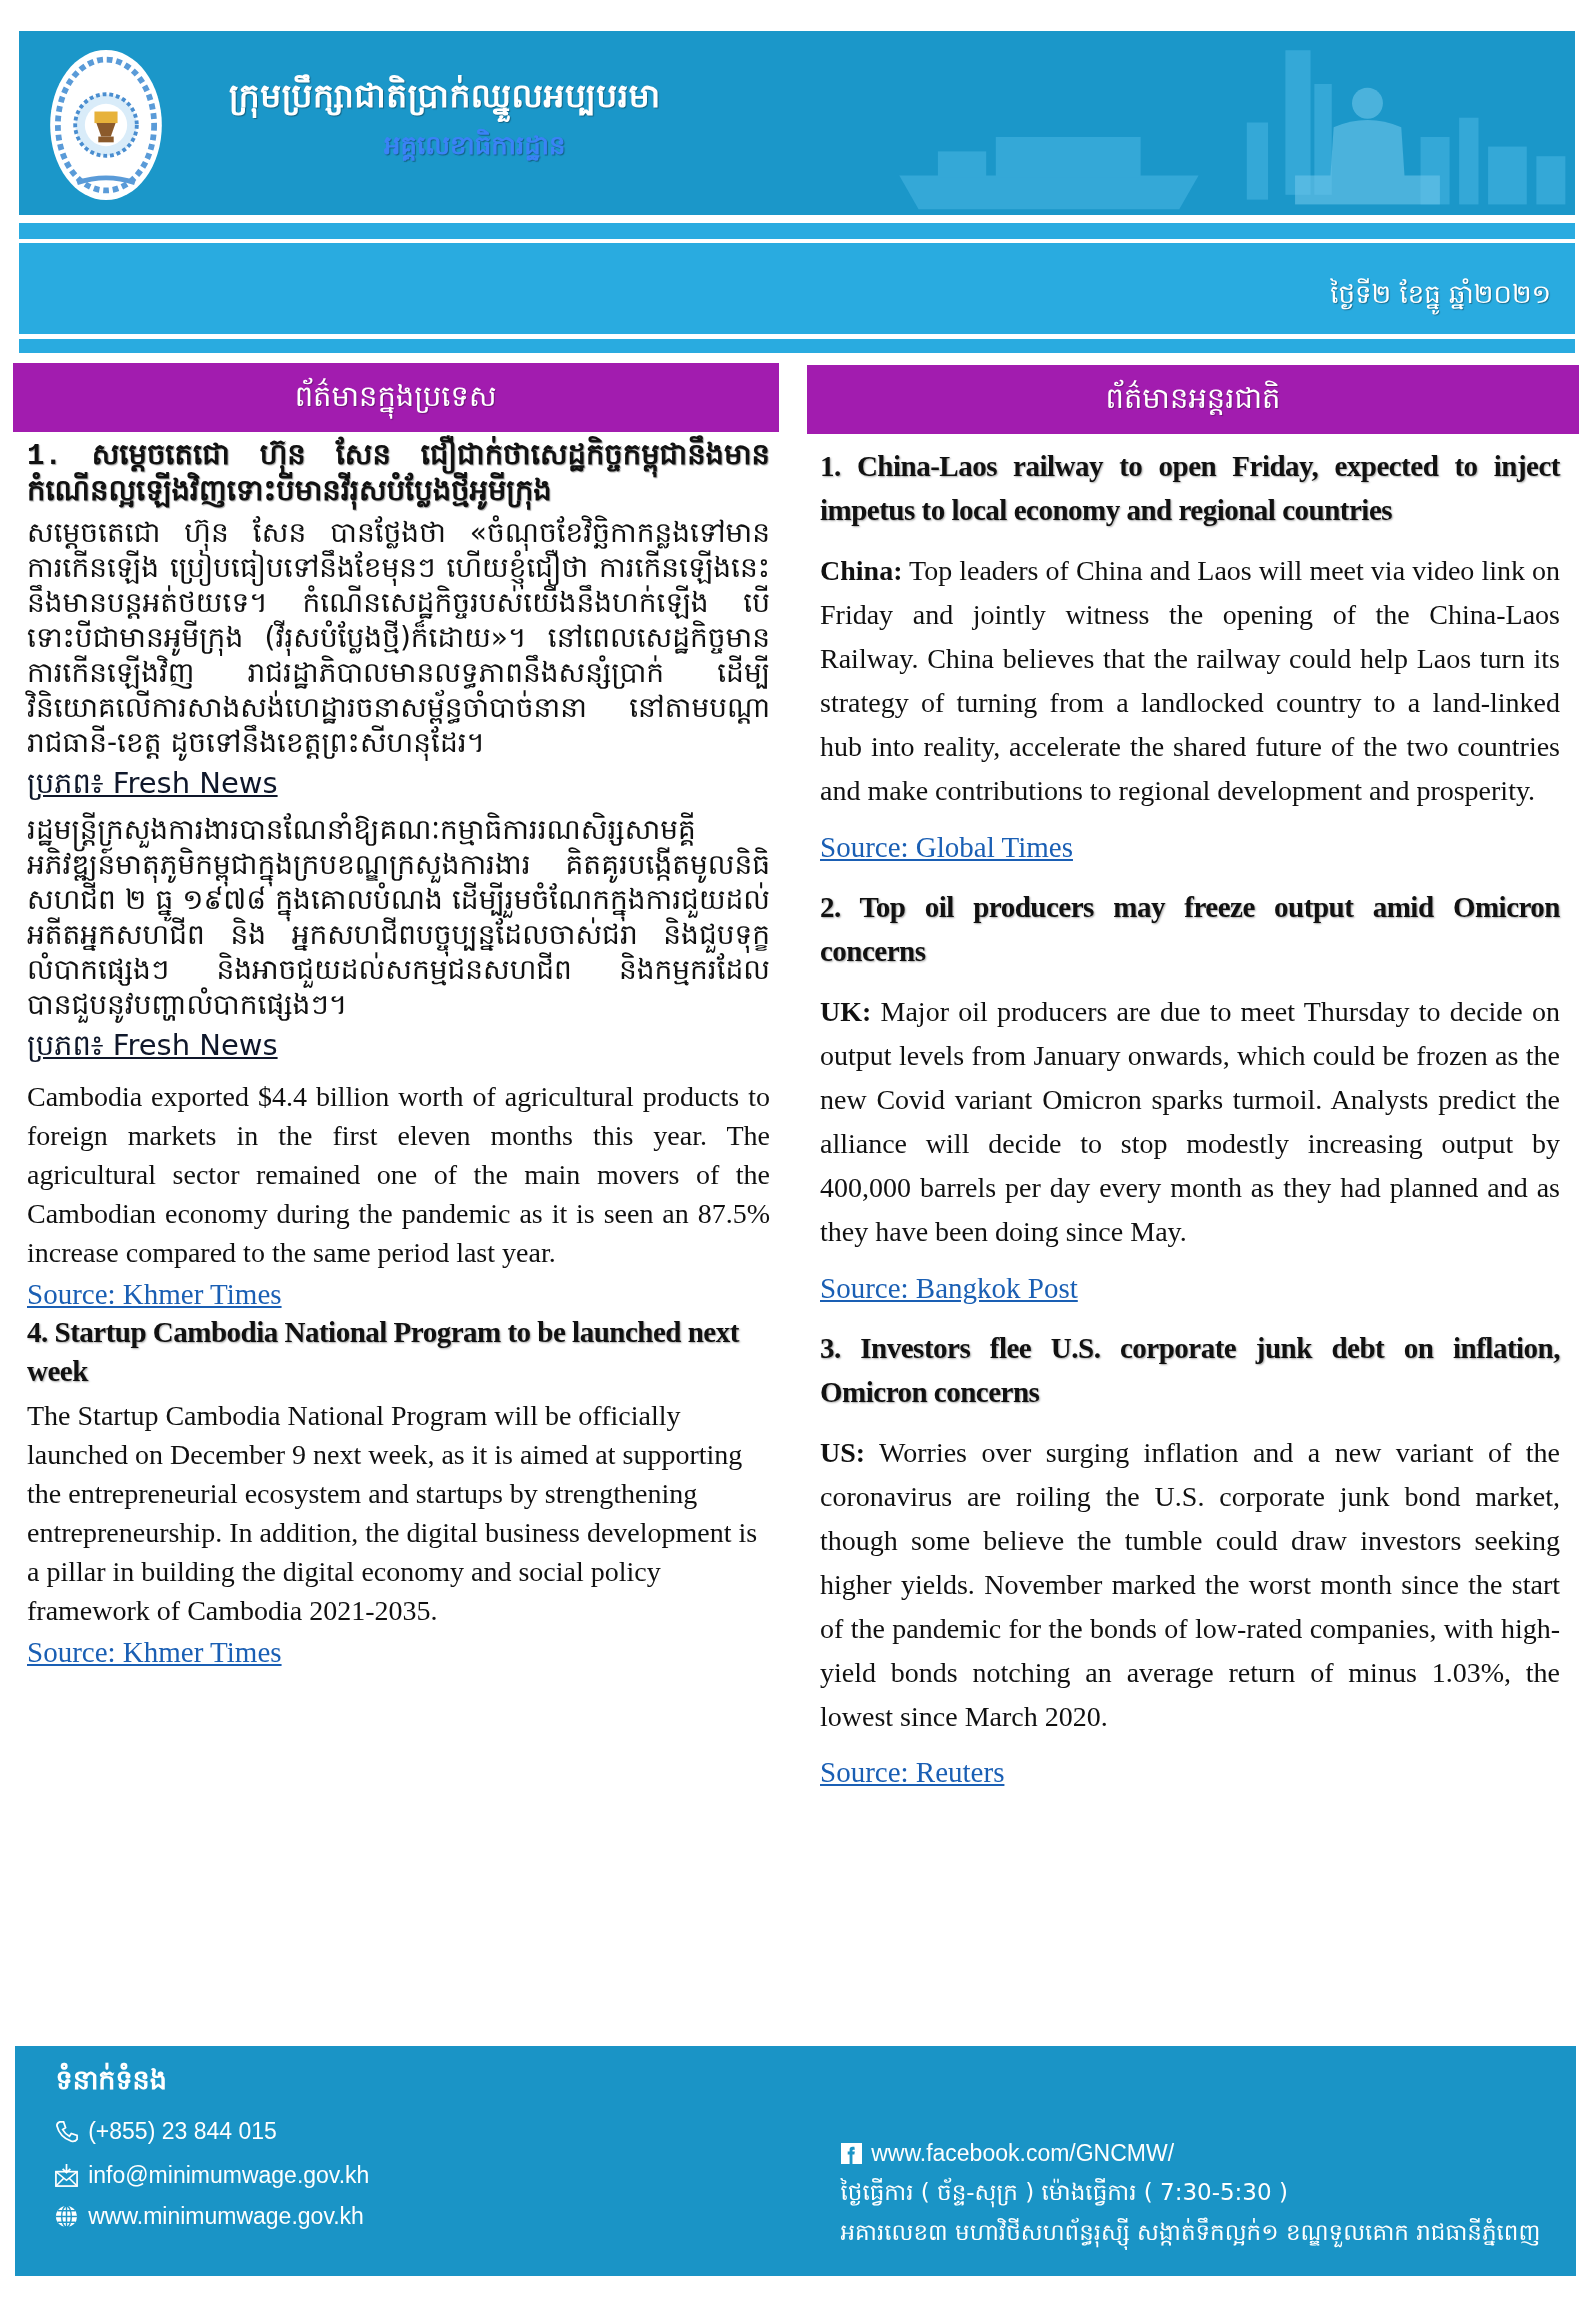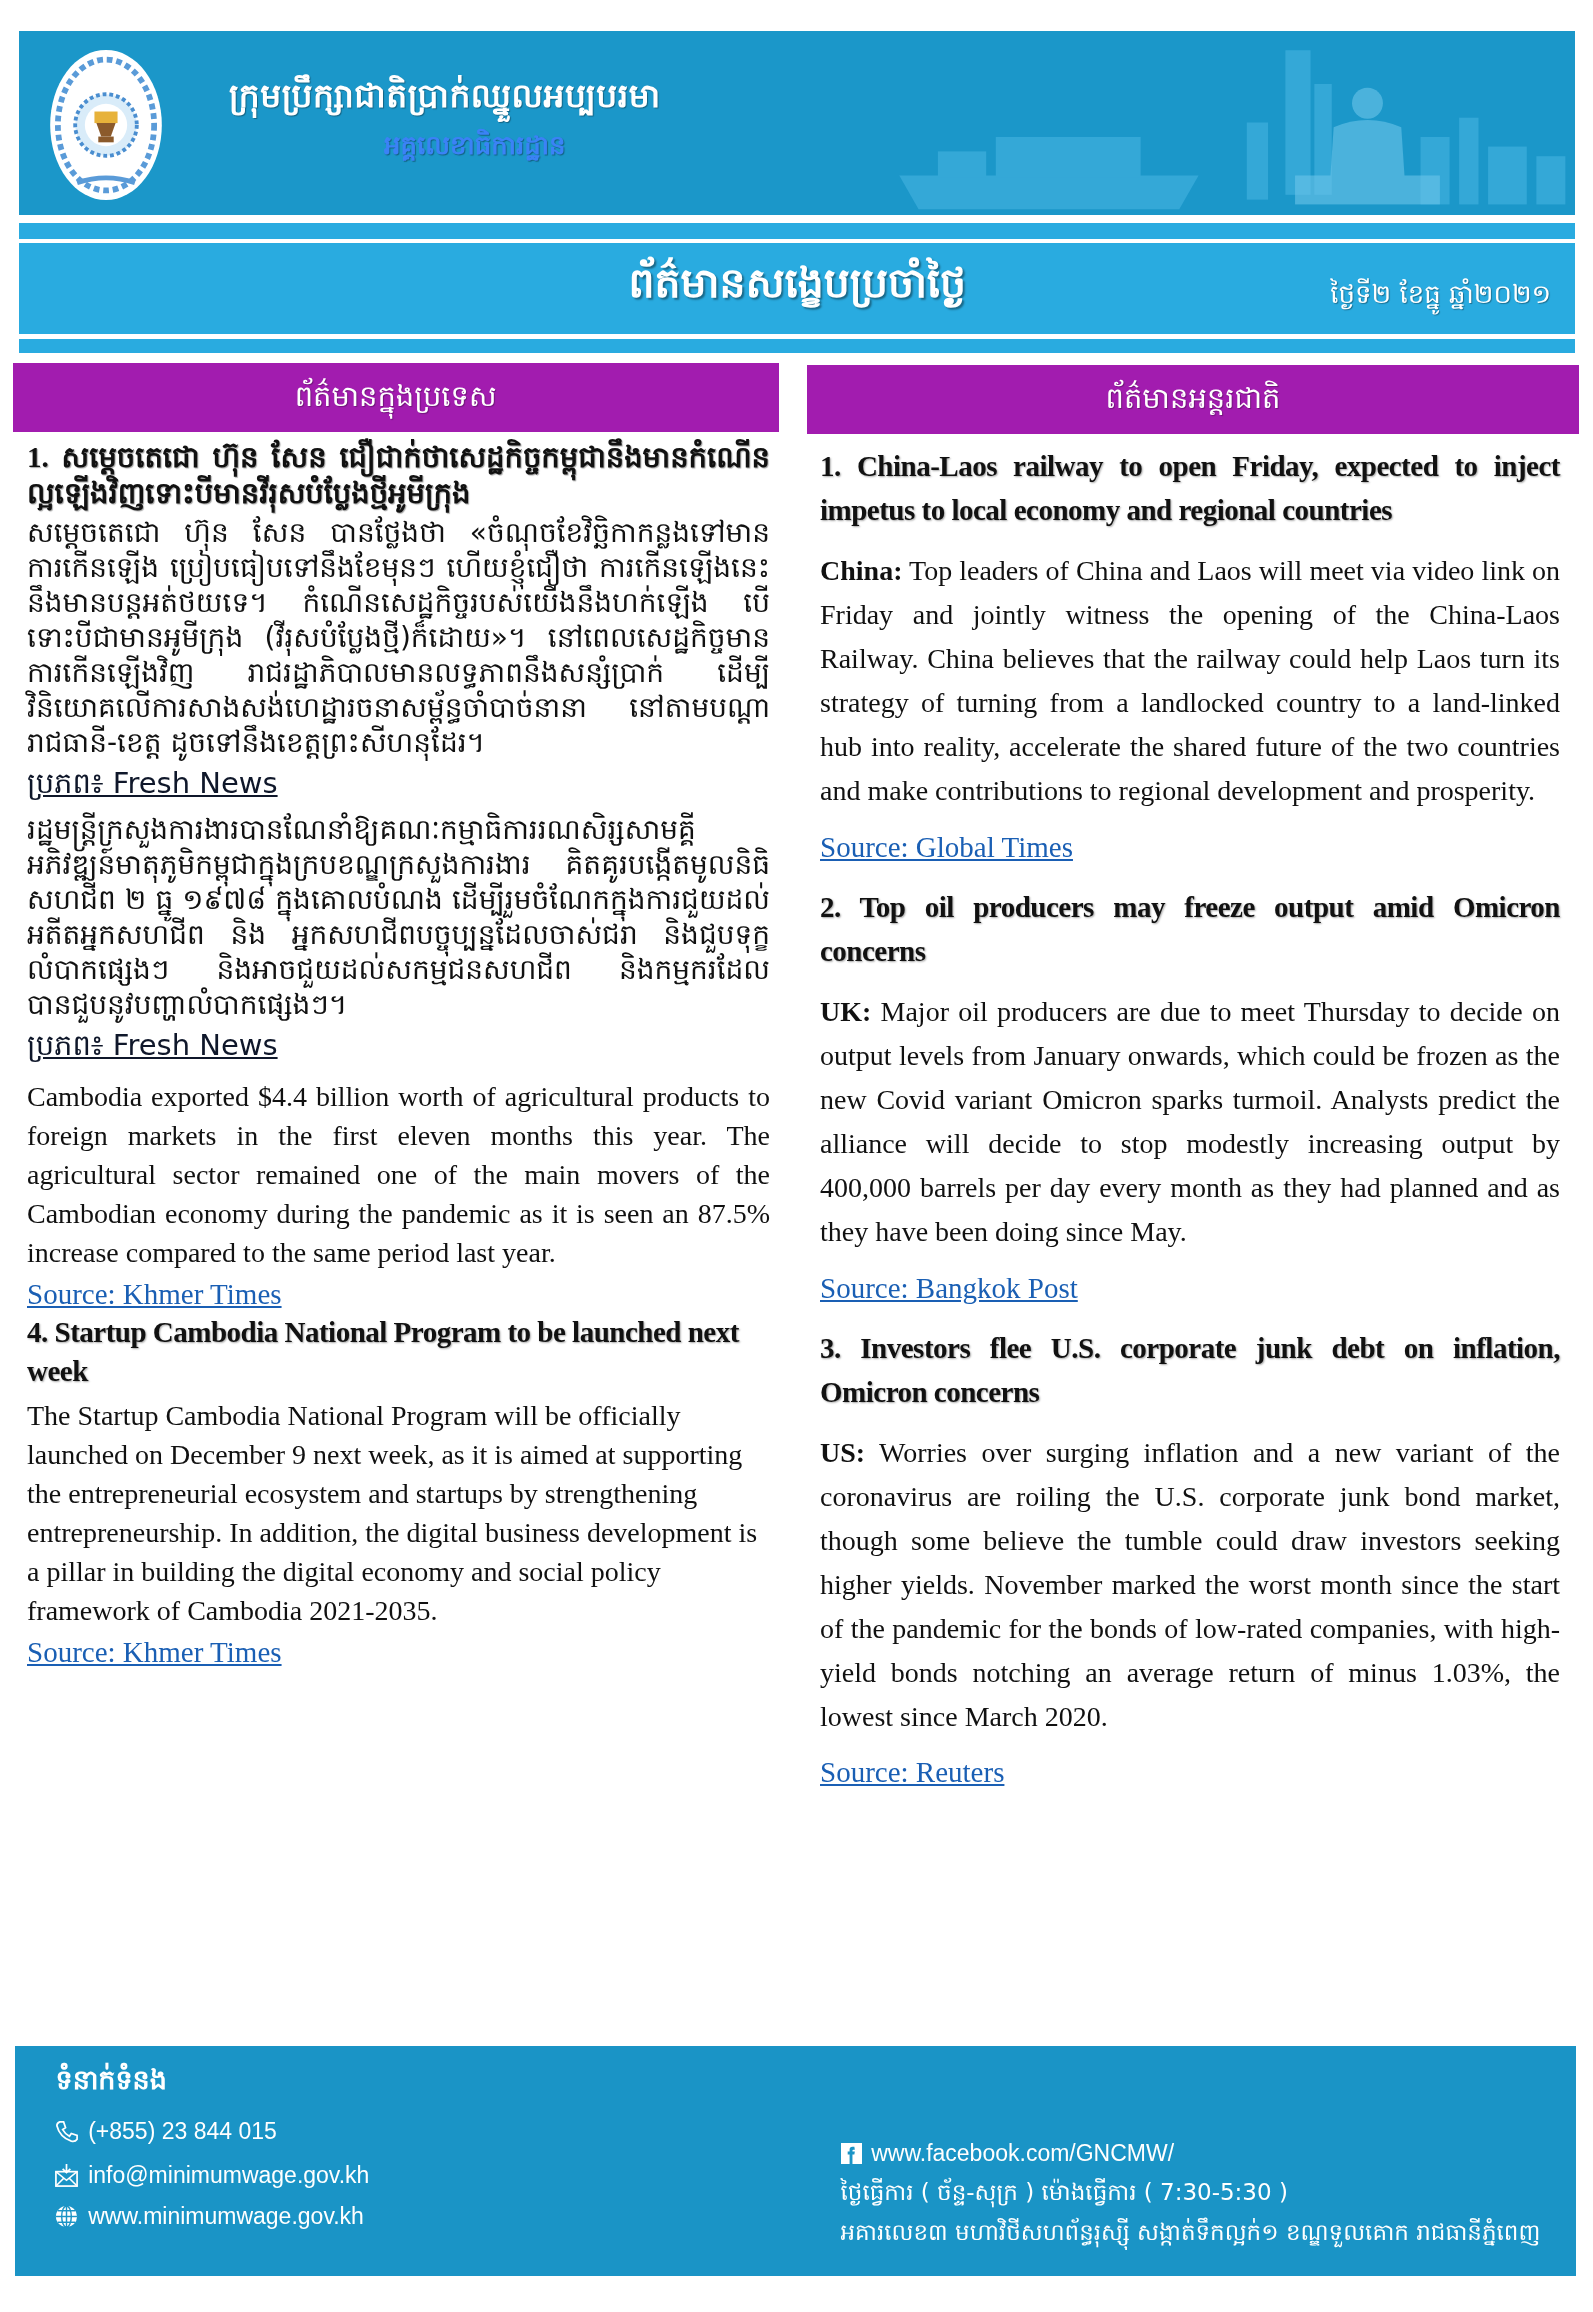--- a/index.html
+++ b/index.html
@@ -16,21 +16,21 @@
   #page-title{left:0;width:1556px;top:13.5px;text-align:center;font-family:"DejaVu Sans",sans-serif;font-weight:bold;color:#fff;font-size:41px;text-shadow:1.9px 1.9px 1.9px rgba(0,0,0,.4);}
   #date{right:24px;top:35px;font-family:"DejaVu Sans",sans-serif;color:#fff;font-size:26px;text-shadow:1px 1px 1px rgba(0,0,0,.35);}
   #stripe2{left:19.3px;top:339px;width:1556px;height:13.5px;background:#29abe0;}
   .sec-head{background:#a21caf;height:69px;color:#fff;font-family:"DejaVu Sans",sans-serif;font-size:29px;text-align:center;line-height:66px;text-shadow:1px 1px 1px rgba(0,0,0,.3);}
   #sec-left{left:12.6px;top:363px;width:766px;}
   #sec-right{left:807px;top:365px;width:772px;}
   
   .col{position:absolute;}
   #col-left{left:27px;top:439px;width:743px;}
   #col-right{left:820px;top:444px;width:740px;}
-  .km-title{font-family:Liberation Serif, serif;font-weight:bold;font-size:29px;line-height:36px;text-align:justify;margin:0;text-shadow:1px 1px 1px rgba(0,0,0,.35);}
+  .km-title{font-family:Liberation Mono, monospace;font-weight:bold;font-size:29px;line-height:36px;text-align:justify;margin:0;text-shadow:1px 1px 1px rgba(0,0,0,.35);}
   .km-body{font-family:"DejaVu Sans",sans-serif;font-size:28px;line-height:35px;text-align:justify;margin:3.9px 0 0 0;}
   .km-src{font-family:"DejaVu Sans",sans-serif;font-size:29px;line-height:39px;color:#0f172a;text-decoration:underline;display:inline-block;margin:3.9px 0 5.8px 0;cursor:pointer;}
   .en-title{font-family:"Liberation Serif",serif;font-weight:bold;font-size:29px;line-height:39px;margin:0;text-shadow:1px 1px 1.9px rgba(0,0,0,.35);letter-spacing:-0.5px;}
   .en-body{font-family:"Liberation Serif",serif;font-size:28px;line-height:39px;text-align:justify;margin:5.8px 0 0 0;}
   .en-body.left{line-height:39px;}
   .en-body.ragged{text-align:left;}
   .en-src{font-family:"Liberation Serif",serif;font-size:29px;color:#1a5fb4;text-decoration:underline;display:inline-block;cursor:pointer;}
   #col-right .en-title{text-align:justify;line-height:44px;}
   #col-right .en-body{line-height:44px;margin-top:17.4px;}
   #col-right .en-src{margin:17.4px 0 21px 0;}
@@ -80,21 +80,20 @@
   <rect x="48" y="66" width="24" height="12" fill="#e7b23a"></rect>
   <path d="M50 78 L70 78 L65 92 L55 92 Z" fill="#8b5a2b"></path>
   <rect x="52" y="92" width="16" height="6" fill="#8b5a2b"></rect>
   <path d="M30 140 Q60 130 90 140" stroke="#5a9bd8" stroke-width="5" fill="none"></path>
 </svg>
 <div id="org-name" class="abs">ក្រុមប្រឹក្សាជាតិប្រាក់ឈ្នួលអប្បបរមា</div>
 <div id="org-sub" class="abs">អគ្គលេខាធិការដ្ឋាន</div>
 
 <div id="stripe1" class="abs"></div>
 <div id="title-band" class="abs">
-  <div id="page-title" class="abs">ព័ត៌មានសង្ខេបប្រចាំថ្ងៃ</div>
   <div id="date" class="abs">ថ្ងៃទី២ ខែធ្នូ ឆ្នាំ២០២១</div>
 </div>
 <div id="stripe2" class="abs"></div>
 
 <div id="sec-left" class="abs sec-head">ព័ត៌មានក្នុងប្រទេស</div>
 <div id="sec-right" class="abs sec-head">ព័ត៌មានអន្តរជាតិ</div>
 
 <div id="col-left" class="col">
   <article>
     <h2 class="km-title">1. សម្តេចតេជោ ហ៊ុន សែន ជឿជាក់ថាសេដ្ឋកិច្ចកម្ពុជានឹងមានកំណើនល្អឡើងវិញទោះបីមានវីរុសបំប្លែងថ្មីអូមីក្រុង</h2>

